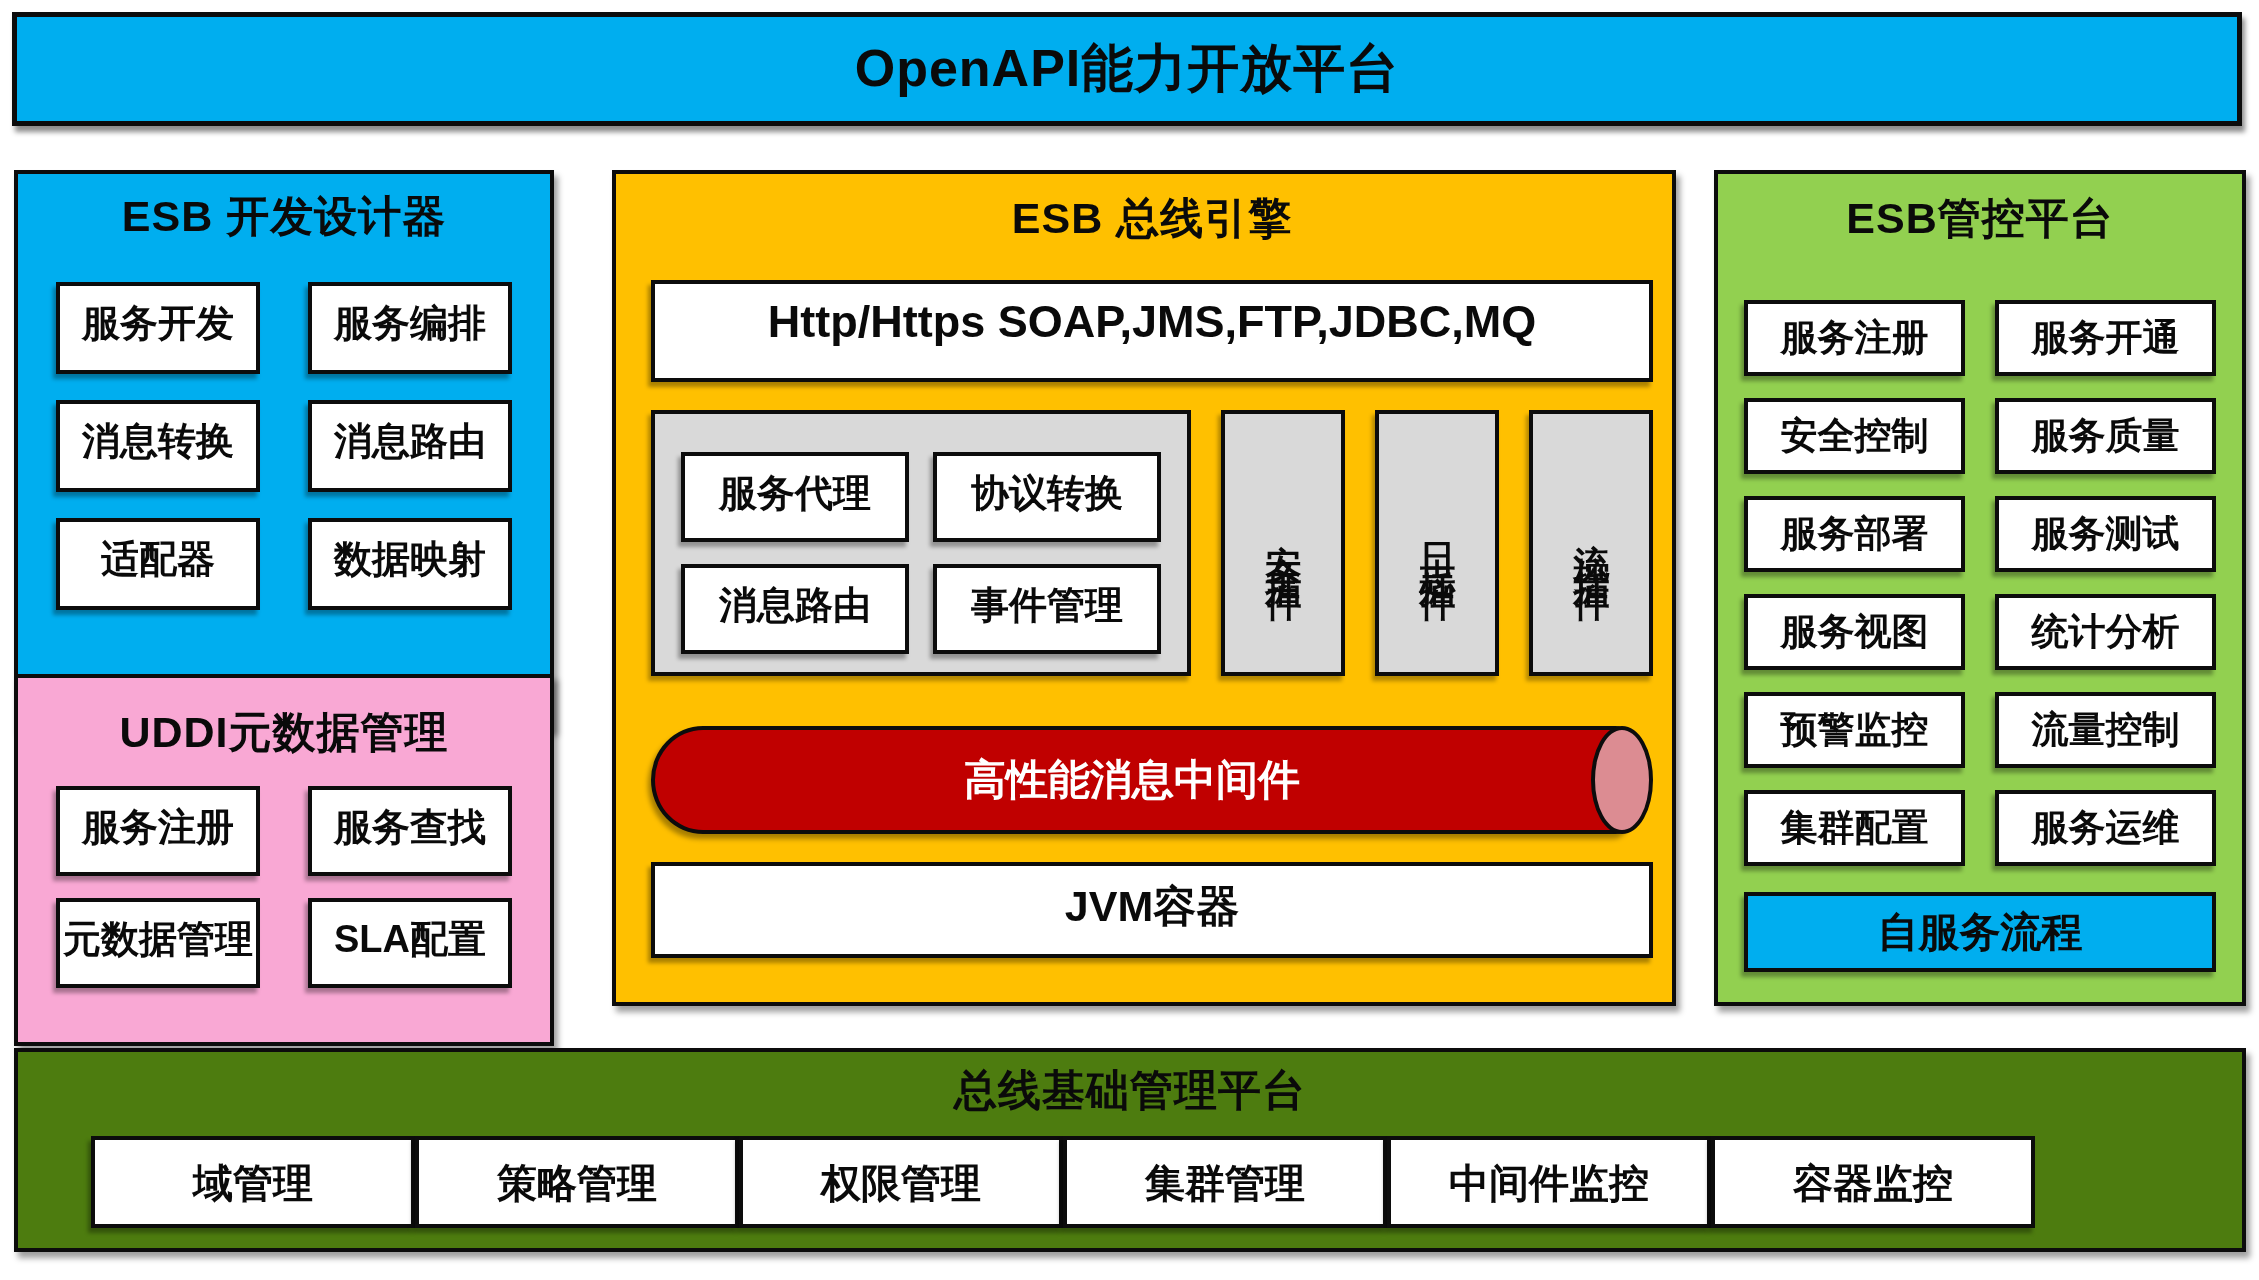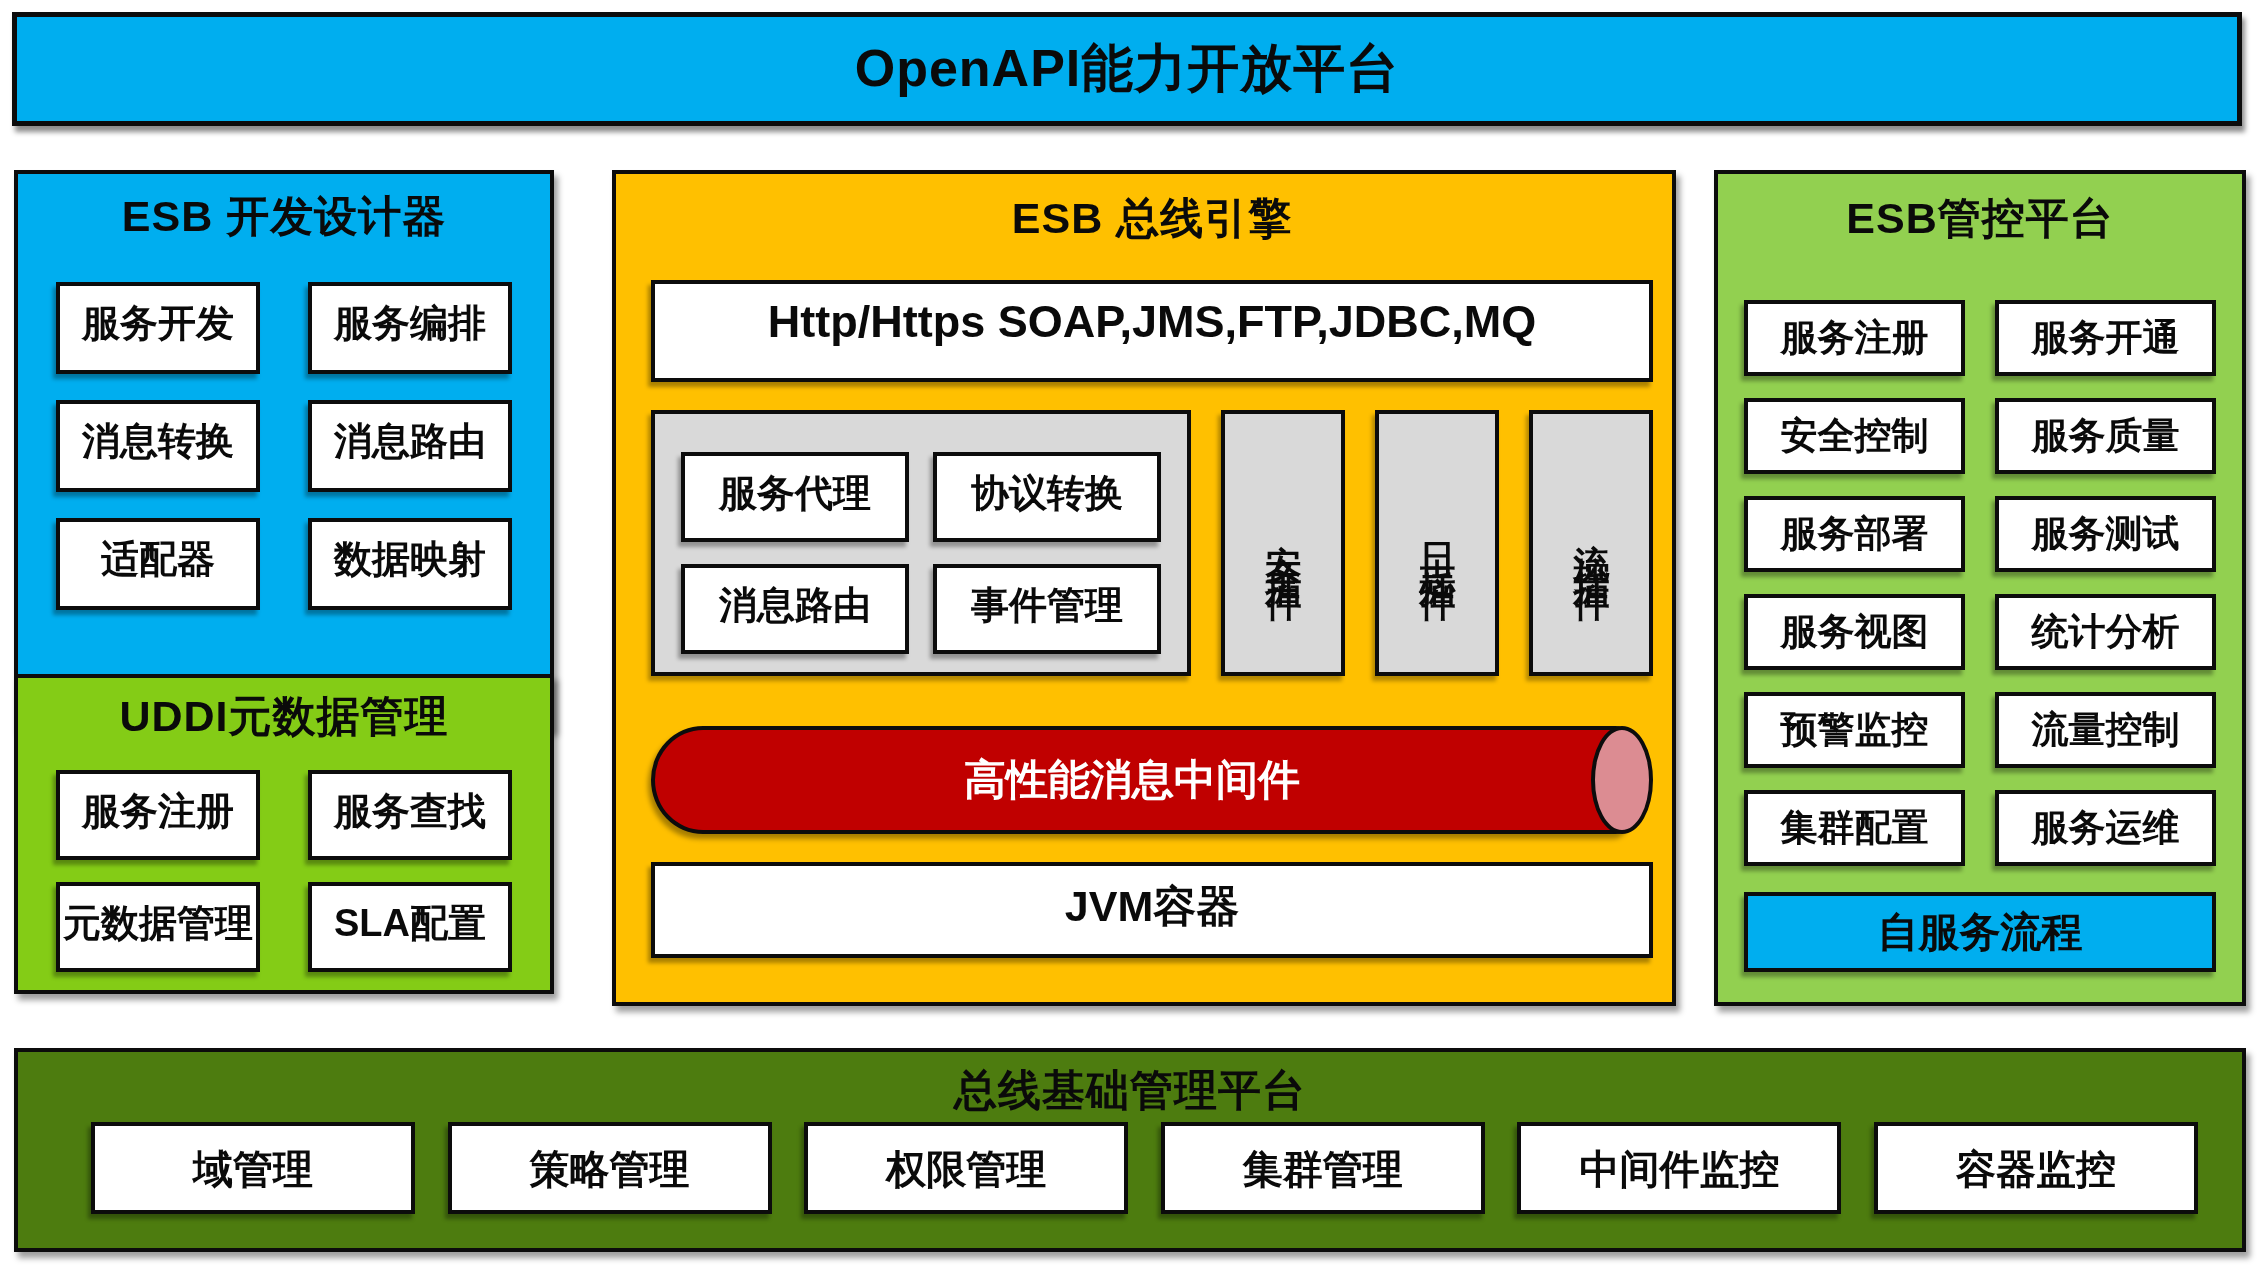--- a/index.html
+++ b/index.html
@@ -48,21 +48,21 @@
     display: flex; align-items: center; justify-content: center;
     font-size: 52px; font-weight: 700; letter-spacing: 1px;
     box-sizing: border-box;
   }
 
   
   .panel-dev { left: 14px; top: 170px; width: 540px; height: 560px; background: #00AEEF; padding: 14px 38px 0 38px; }
   .panel-dev .grid2 { margin-top: 36px; display: grid; grid-template-columns: 1fr 1fr; column-gap: 48px; row-gap: 26px; }
   .panel-dev .wbox { height: 92px; }
 
-  .panel-uddi { left: 14px; top: 674px; width: 540px; height: 320px; background: #84cc16; padding: 10px 38px 0 38px; }
+  .panel-uddi { left: 14px; top: 674px; width: 540px; height: 372px; background: #f9a8d4; padding: 26px 38px 0 38px; }
   .panel-uddi .grid2 { margin-top: 24px; display: grid; grid-template-columns: 1fr 1fr; column-gap: 48px; row-gap: 22px; }
   .panel-uddi .wbox { height: 90px; }
 
   
   .panel-engine { left: 612px; top: 170px; width: 1064px; height: 836px; background: #FFC000; padding: 16px 19px 0 35px; }
   .protocol-box { margin-top: 32px; height: 102px; font-size: 45px; }
   .modules-row { margin-top: 28px; display: flex; gap: 30px; height: 266px; }
   .core-box {
     width: 540px; flex: none;
     background: #D9D9D9; border: 4px solid #0c0c0c; box-sizing: border-box;
@@ -109,21 +109,21 @@
     margin-top: 26px; height: 80px;
     background: #00AEEF;
     border: 4px solid #0c0c0c; box-sizing: border-box;
     box-shadow: -3px 5px 4px rgba(0,0,0,0.33);
     display: flex; align-items: center; justify-content: center;
     font-size: 41px; font-weight: 600; white-space: nowrap;
   }
 
   
   .panel-base { left: 14px; top: 1048px; width: 2232px; height: 204px; background: #4d7c0f; padding: 10px 44px 0 44px; }
-  .panel-base .row6 { margin-top: 2px; display: flex; justify-content: space-between; padding-left: 29px; }
+  .panel-base .row6 { margin-top: 16px; display: flex; justify-content: flex-start; padding-left: 29px; }
   .panel-base .wbox { width: 324px; height: 92px; font-size: 40px; padding-top: 16px; }
 </style>
 </head>
 <body>
 
 <div class="title-bar">
   <span>OpenAPI能力开放平台</span>
 </div>
 
 <div class="panel panel-dev">

